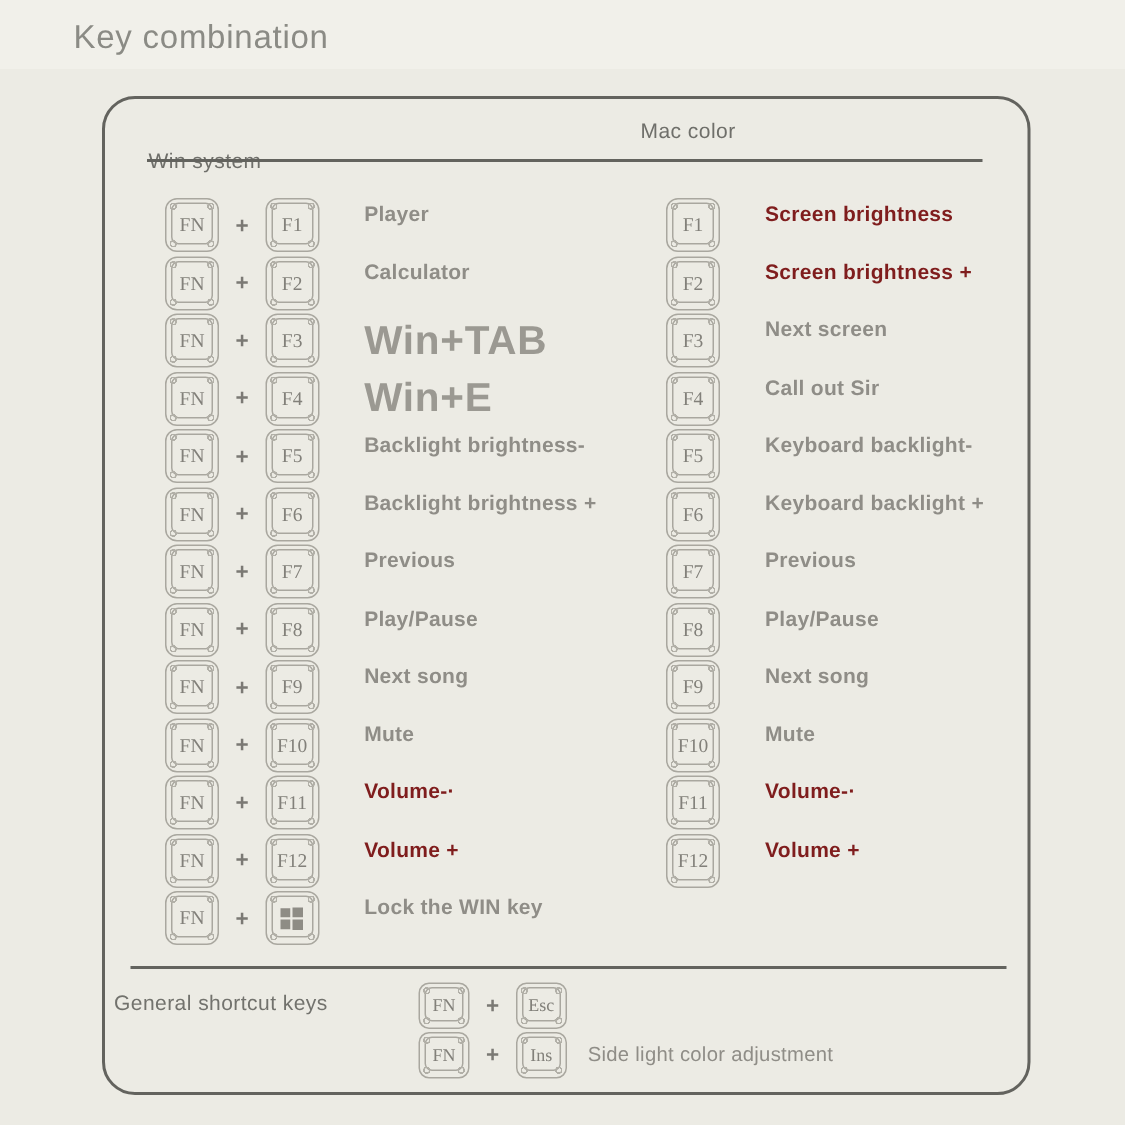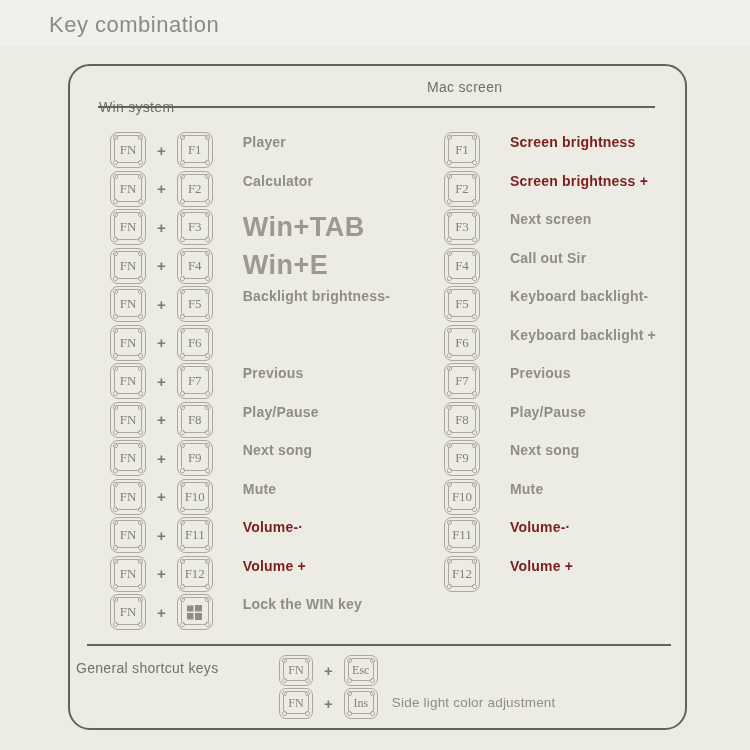--- a/index.html
+++ b/index.html
@@ -89,21 +89,21 @@
 </style>
 </head>
 <body>
 
 <div class="top-band"></div>
 
 <div class="page-title">Key combination</div>
 
 <div class="panel">
   <div class="col-header win">Win system</div>
-  <div class="col-header mac">Mac screen</div>
+  <div class="col-header mac">Mac color</div>
   <div class="header-divider"></div>
 
   <div class="rows win" id="win-rows">
   <div class="key-row">
     <div class="key">
       <span class="key-label">FN</span>
     </div>
     <span class="plus">+</span>
     <div class="key">
       <span class="key-label">F1</span>
@@ -162,20 +162,21 @@
 
   <div class="key-row">
     <div class="key">
       <span class="key-label">FN</span>
     </div>
     <span class="plus">+</span>
     <div class="key">
       <span class="key-label">F6</span>
 
     </div>
+    <span class="row-label">Backlight brightness +</span>
   </div>
 
   <div class="key-row">
     <div class="key">
       <span class="key-label">FN</span>
     </div>
     <span class="plus">+</span>
     <div class="key">
       <span class="key-label">F7</span>
 

